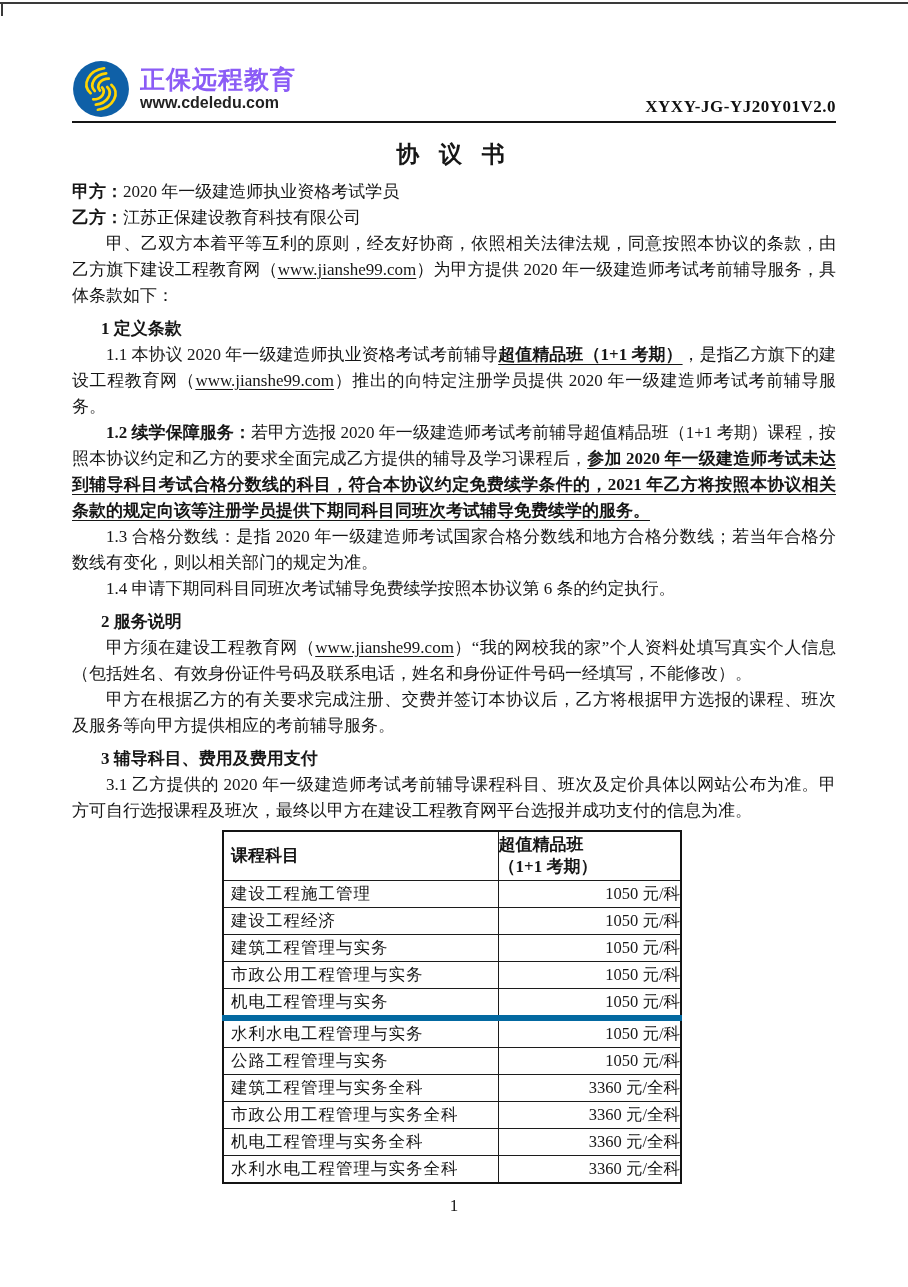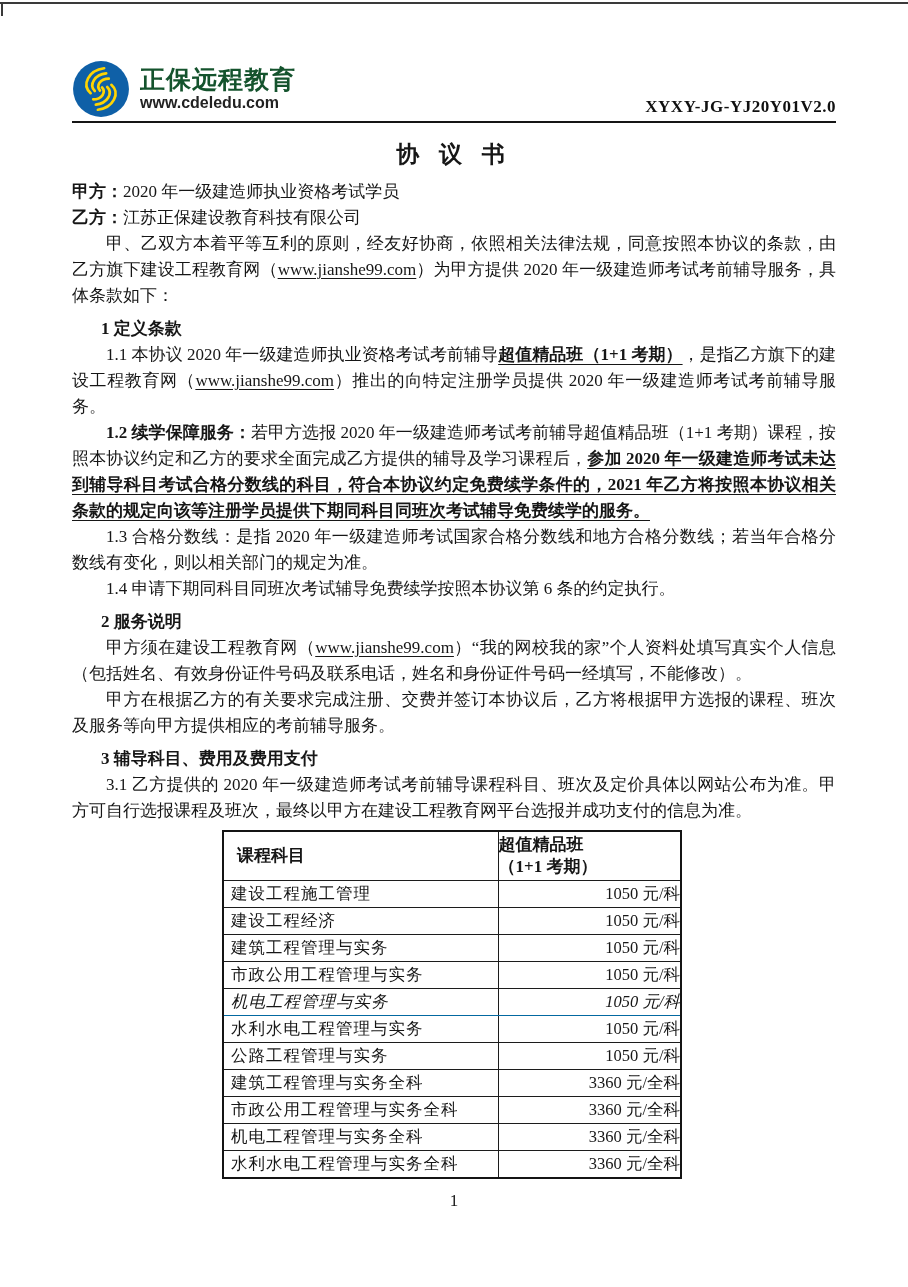--- a/index.html
+++ b/index.html
@@ -12,21 +12,21 @@
   .scan-edge-top { position:absolute; left:0; top:2px; width:908px; height:2px; background:#3a3a3a; }
   .scan-edge-left { position:absolute; left:1px; top:2px; width:2px; height:14px; background:#3a3a3a; }
 
   
   .header { display:flex; justify-content:space-between; align-items:flex-end;
             margin:54px 72px 0 72px; height:64px; }
   .brand { display:flex; align-items:center; gap:10px; }
   .logo-circle { width:58px; height:58px; flex:0 0 auto; }
   .brand-text { display:flex; flex-direction:column; line-height:1.05; }
   .brand-name { font-family:"Liberation Sans","DejaVu Sans",sans-serif; font-weight:bold;
-                font-size:25px; color:#14532d; letter-spacing:1px;text-align:right; }
+                font-size:25px; color:#8b5cf6; letter-spacing:1px;text-align:right; }
   .brand-site { font-family:"Liberation Sans","DejaVu Sans",sans-serif; font-weight:bold;
                 font-size:16px; color:#222; margin-top:2px; }
   .doc-code { font-weight:bold; font-size:17px; color:#101010; padding-bottom:1px; letter-spacing:0.5px; }
   .header-rule { width:764px; height:0; border-top:2px solid #151515; margin:3px auto 0 auto; }
 
   
   .doc-title { text-align:center; font-size:23px; font-weight:bold; letter-spacing:7px; margin-top:16px; }
   .content { margin:0 72px; font-size:17px; line-height:26px; }
   .parties { margin-top:9px; }
   .party-line { line-height:26px; }
@@ -38,27 +38,27 @@
   .emph { font-weight:bold; text-decoration:underline; text-underline-offset:4px; }
   .blabel { font-weight:bold;font-family:Liberation Serif, serif; }
 
   
   .fee-table { border-collapse:collapse; margin:6px 0 0 150px; table-layout:fixed;
                font-size:16.5px; }
   .fee-table col.c1 { width:275px; }
   .fee-table col.c2 { width:183px; }
   .fee-table th, .fee-table td { border:1px solid #1c1c1c; }
   .fee-table thead th { height:49px; font-weight:bold; }
-  .fee-table th.subject-h { text-align:left; padding-left:13px; font-size:17px; }
+  .fee-table th.subject-h { text-align:left; padding-left:7px; font-size:17px; }
   .fee-table th.plan-h { text-align:left; line-height:22px; font-size:17px; }
   .fee-table tbody td { height:27px; }
   .fee-table td.subject { text-align:left; padding-left:7px; letter-spacing:1px; }
   .fee-table td.price { text-align:right; }
   .fee-table { border:2px solid #141414; }
-  .fee-table tr.thick-bottom td { border-bottom:1px solid #0369a1;font-style:italic; }
+  .fee-table tr.thick-bottom td { border-bottom:6px solid #0369a1; }
 
   .page-number { text-align:center; font-size:17px; margin-top:9px; }
 </style>
 </head>
 <body>
 
 <div class="scan-edge-top"></div>
 <div class="scan-edge-left"></div>
 
 <div class="header">

